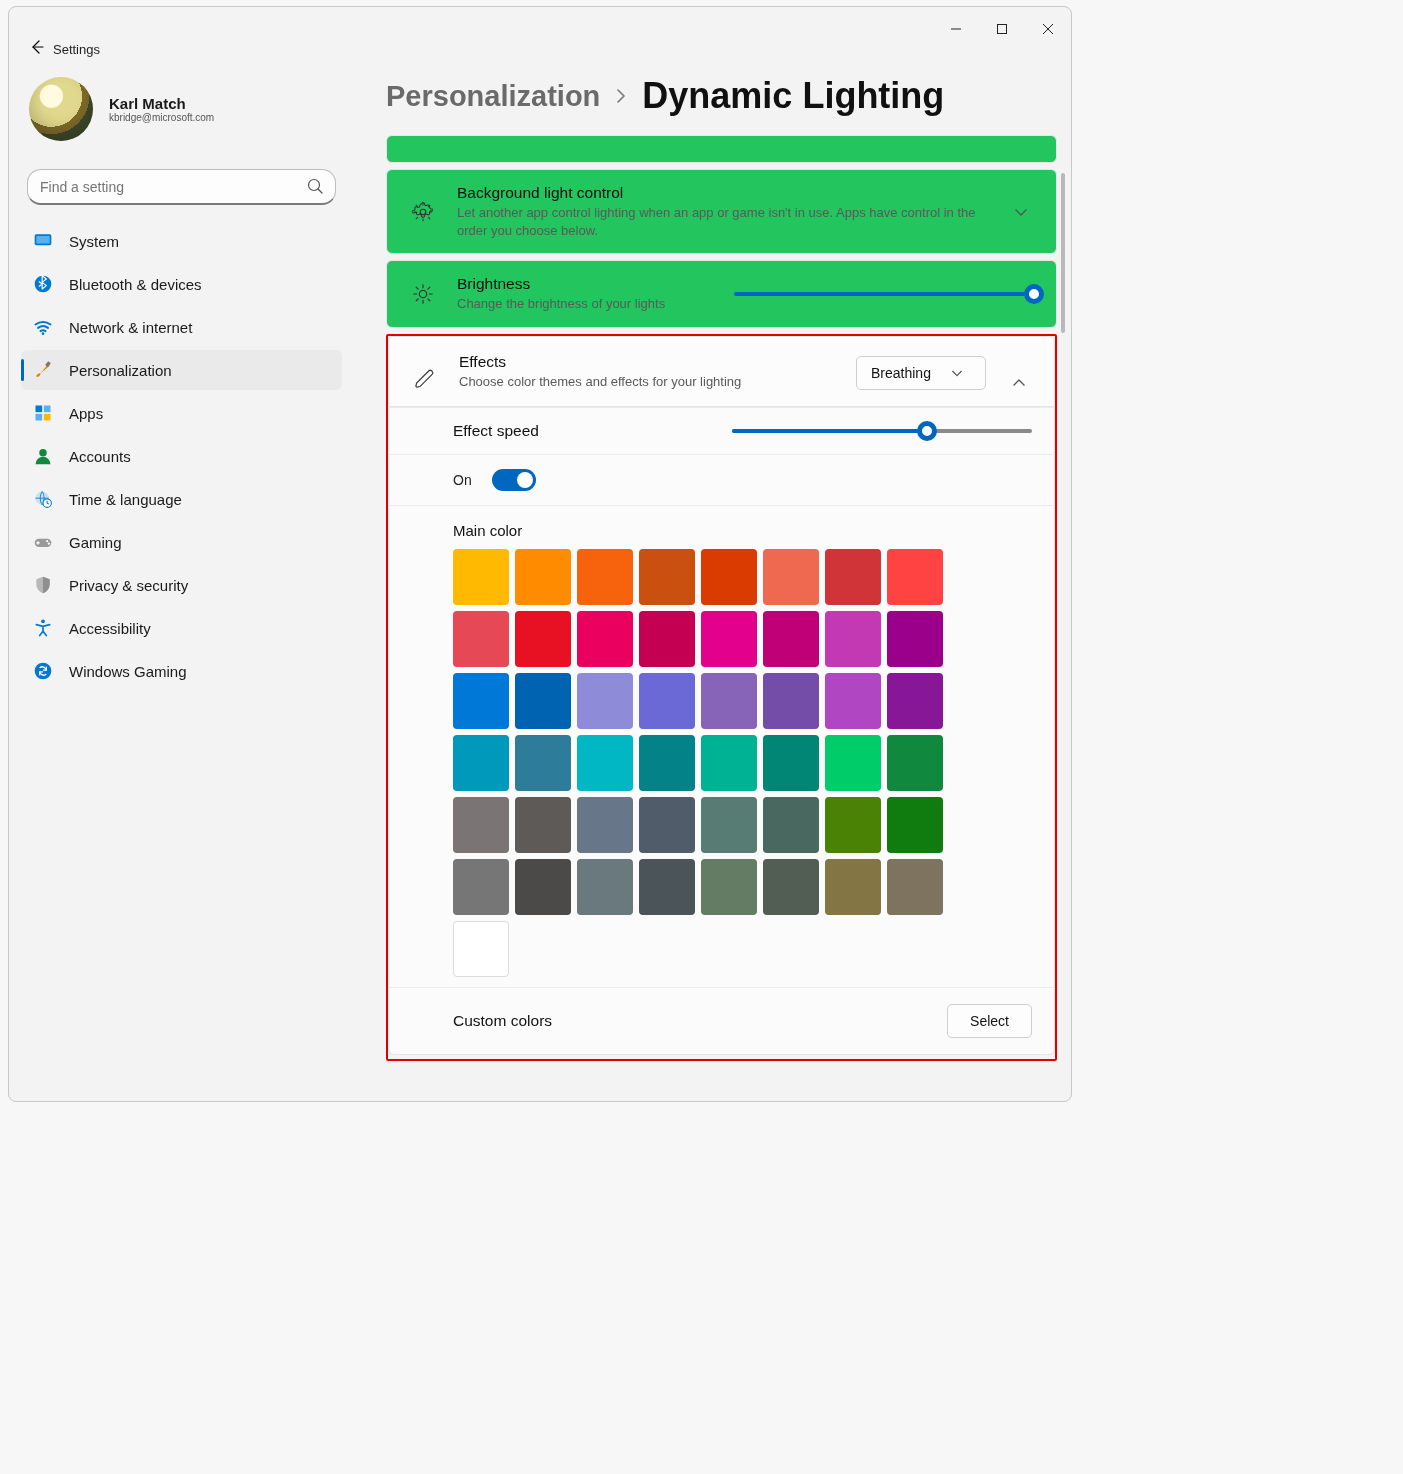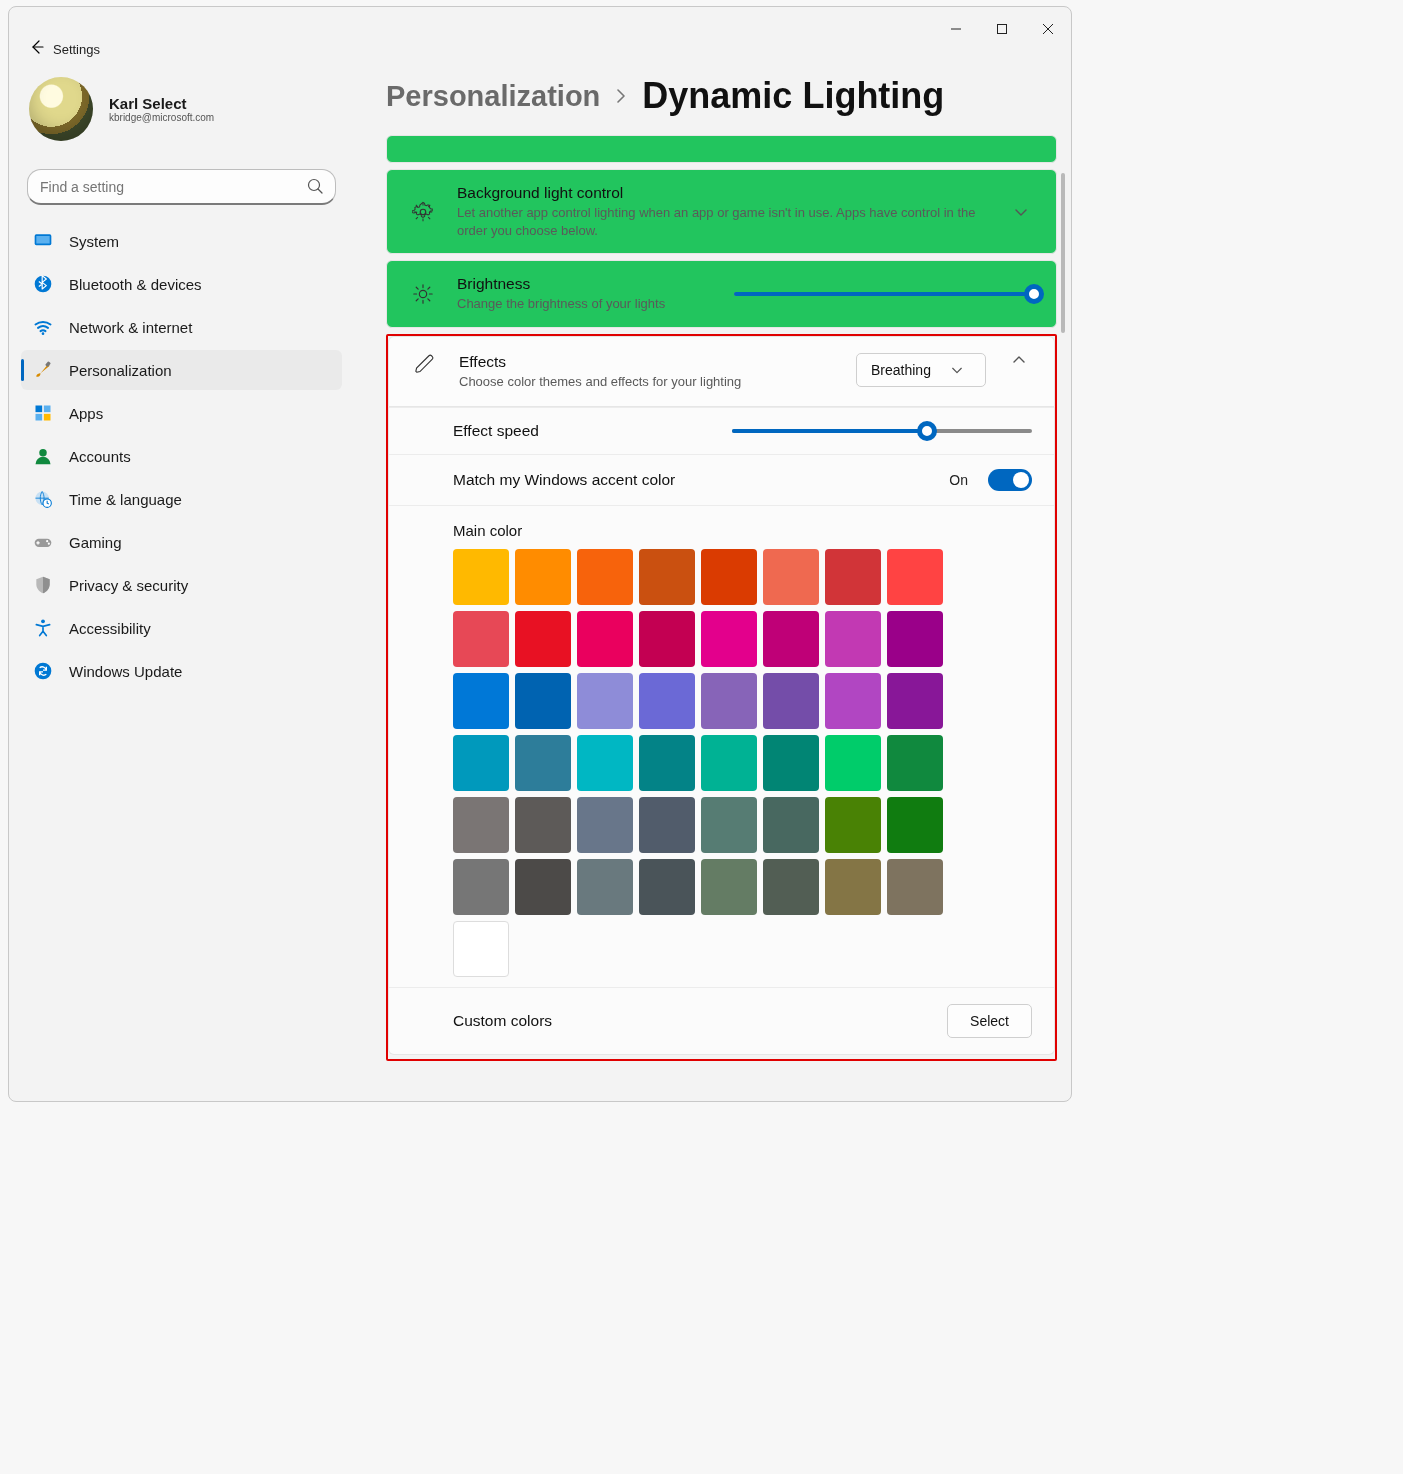--- a/index.html
+++ b/index.html
@@ -65,21 +65,21 @@
     width: 300px; height: 4px; background: #8a8a8a; border-radius: 4px; position: relative;
   }
   .slider .fill { position:absolute; left:0; top:0; bottom:0; background:#0067c0; border-radius:4px; }
   .slider .thumb {
     position:absolute; top:50%; width:20px; height:20px; border-radius:50%;
     background:#fff; border:5px solid #0067c0; transform: translate(-50%, -50%);
   }
 
   .highlight-group { border: 2px solid #e00000; border-radius: 2px; padding-bottom: 4px; }
   .effects-card { border: 1px solid #e6e6e6; border-top: none; background:#fbfbfb; border-radius: 0 0 6px 6px; }
-  .effects-head { background:#fcfcfc; border:1px solid #e6e6e6; border-radius:6px 6px 0 0; display:flex; align-items:flex-start; padding: 16px 22px; gap:20px; }
+  .effects-head { background:#fcfcfc; border:1px solid #e6e6e6; border-radius:6px 6px 0 0; display:flex; align-items:flex-end; padding: 16px 22px; gap:20px; }
   .dropdown {
     height: 34px; min-width: 130px; border: 1px solid #cfcfcf; border-radius: 5px;
     background:#fdfdfd; padding: 0 10px 0 14px; display:flex; align-items:center; gap:20px;
     font-size: 14px; color:#111; cursor:pointer;
   }
 
   .sub-row { display:flex; align-items:center; padding: 14px 22px 14px 64px; gap:20px; border-top: 1px solid #ececec; }
   .sub-title { font-size: 15.5px; color:#111; flex: 0 0 auto; width: 230px; }
   .sub-title.wide { width: auto; flex: 1; }
   .toggle-state { font-size:14px; color:#222; }
@@ -136,21 +136,21 @@
         </div>
     </div>
   </div>
 
   <div class="content">
     <div class="sidebar">
 
       <div class="profile">
         <div class="avatar"></div>
         <div>
-          <div class="profile-name">Karl Select</div>
+          <div class="profile-name">Karl Match</div>
           <div class="profile-email">kbridge@microsoft.com</div>
         </div>
       </div>
 
       <div class="search">
         <input type="text" placeholder="Find a setting" style="">
         <span class="s-icon">
           <svg width="18" height="18" viewBox="0 0 18 18" fill="none">
               <circle cx="8" cy="8" r="5.5" stroke="#555" stroke-width="1.2"></circle>
               <path d="m12 12 4 4" stroke="#555" stroke-width="1.2" stroke-linecap="round"></path>
@@ -256,21 +256,21 @@
             <span>Accessibility</span>
           </div>
           <div class="nav-item">
             <span class="nav-ico">
               <svg width="20" height="20" viewBox="0 0 24 24">
                 <circle cx="12" cy="12" r="10" fill="#0078d4"></circle>
                 <path d="M8 8a5 5 0 0 1 8 3M16 16a5 5 0 0 1-8-3" stroke="#fff" stroke-width="1.6" fill="none"></path>
                 <path d="M16 7v4h-4M8 17v-4h4" stroke="#fff" stroke-width="1.6" fill="none"></path>
               </svg>
             </span>
-            <span>Windows Update</span>
+            <span>Windows Gaming</span>
           </div>
         </div>
     </div>
 
     <div class="main" style="position:relative">
 
       <div class="breadcrumb">
         <span class="crumb-root">Personalization</span>
         <span class="crumb-sep">
           <svg width="14" height="14" viewBox="0 0 14 14">
@@ -355,21 +355,20 @@
             <div class="sub-title">Effect speed</div>
             <div class="slider-wrap">
               <div class="slider">
                 <div class="fill" id="speed-fill" style="width: 65%;"></div>
                 <div class="thumb" id="speed-thumb" style="left: 65%;"></div>
               </div>
             </div>
           </div>
 
           <div class="sub-row">
-            <div class="sub-title wide">Match my Windows accent color</div>
             <div class="toggle-state">On</div>
             <div class="toggle">
                 <div class="knob"></div>
               </div>
           </div>
 
           <div class="colors-section">
             <div class="sect-label">Main color</div>
             <div class="color-grid" id="color-grid">
                 <div class="swatch" style="background: rgb(255, 185, 0);"></div>

